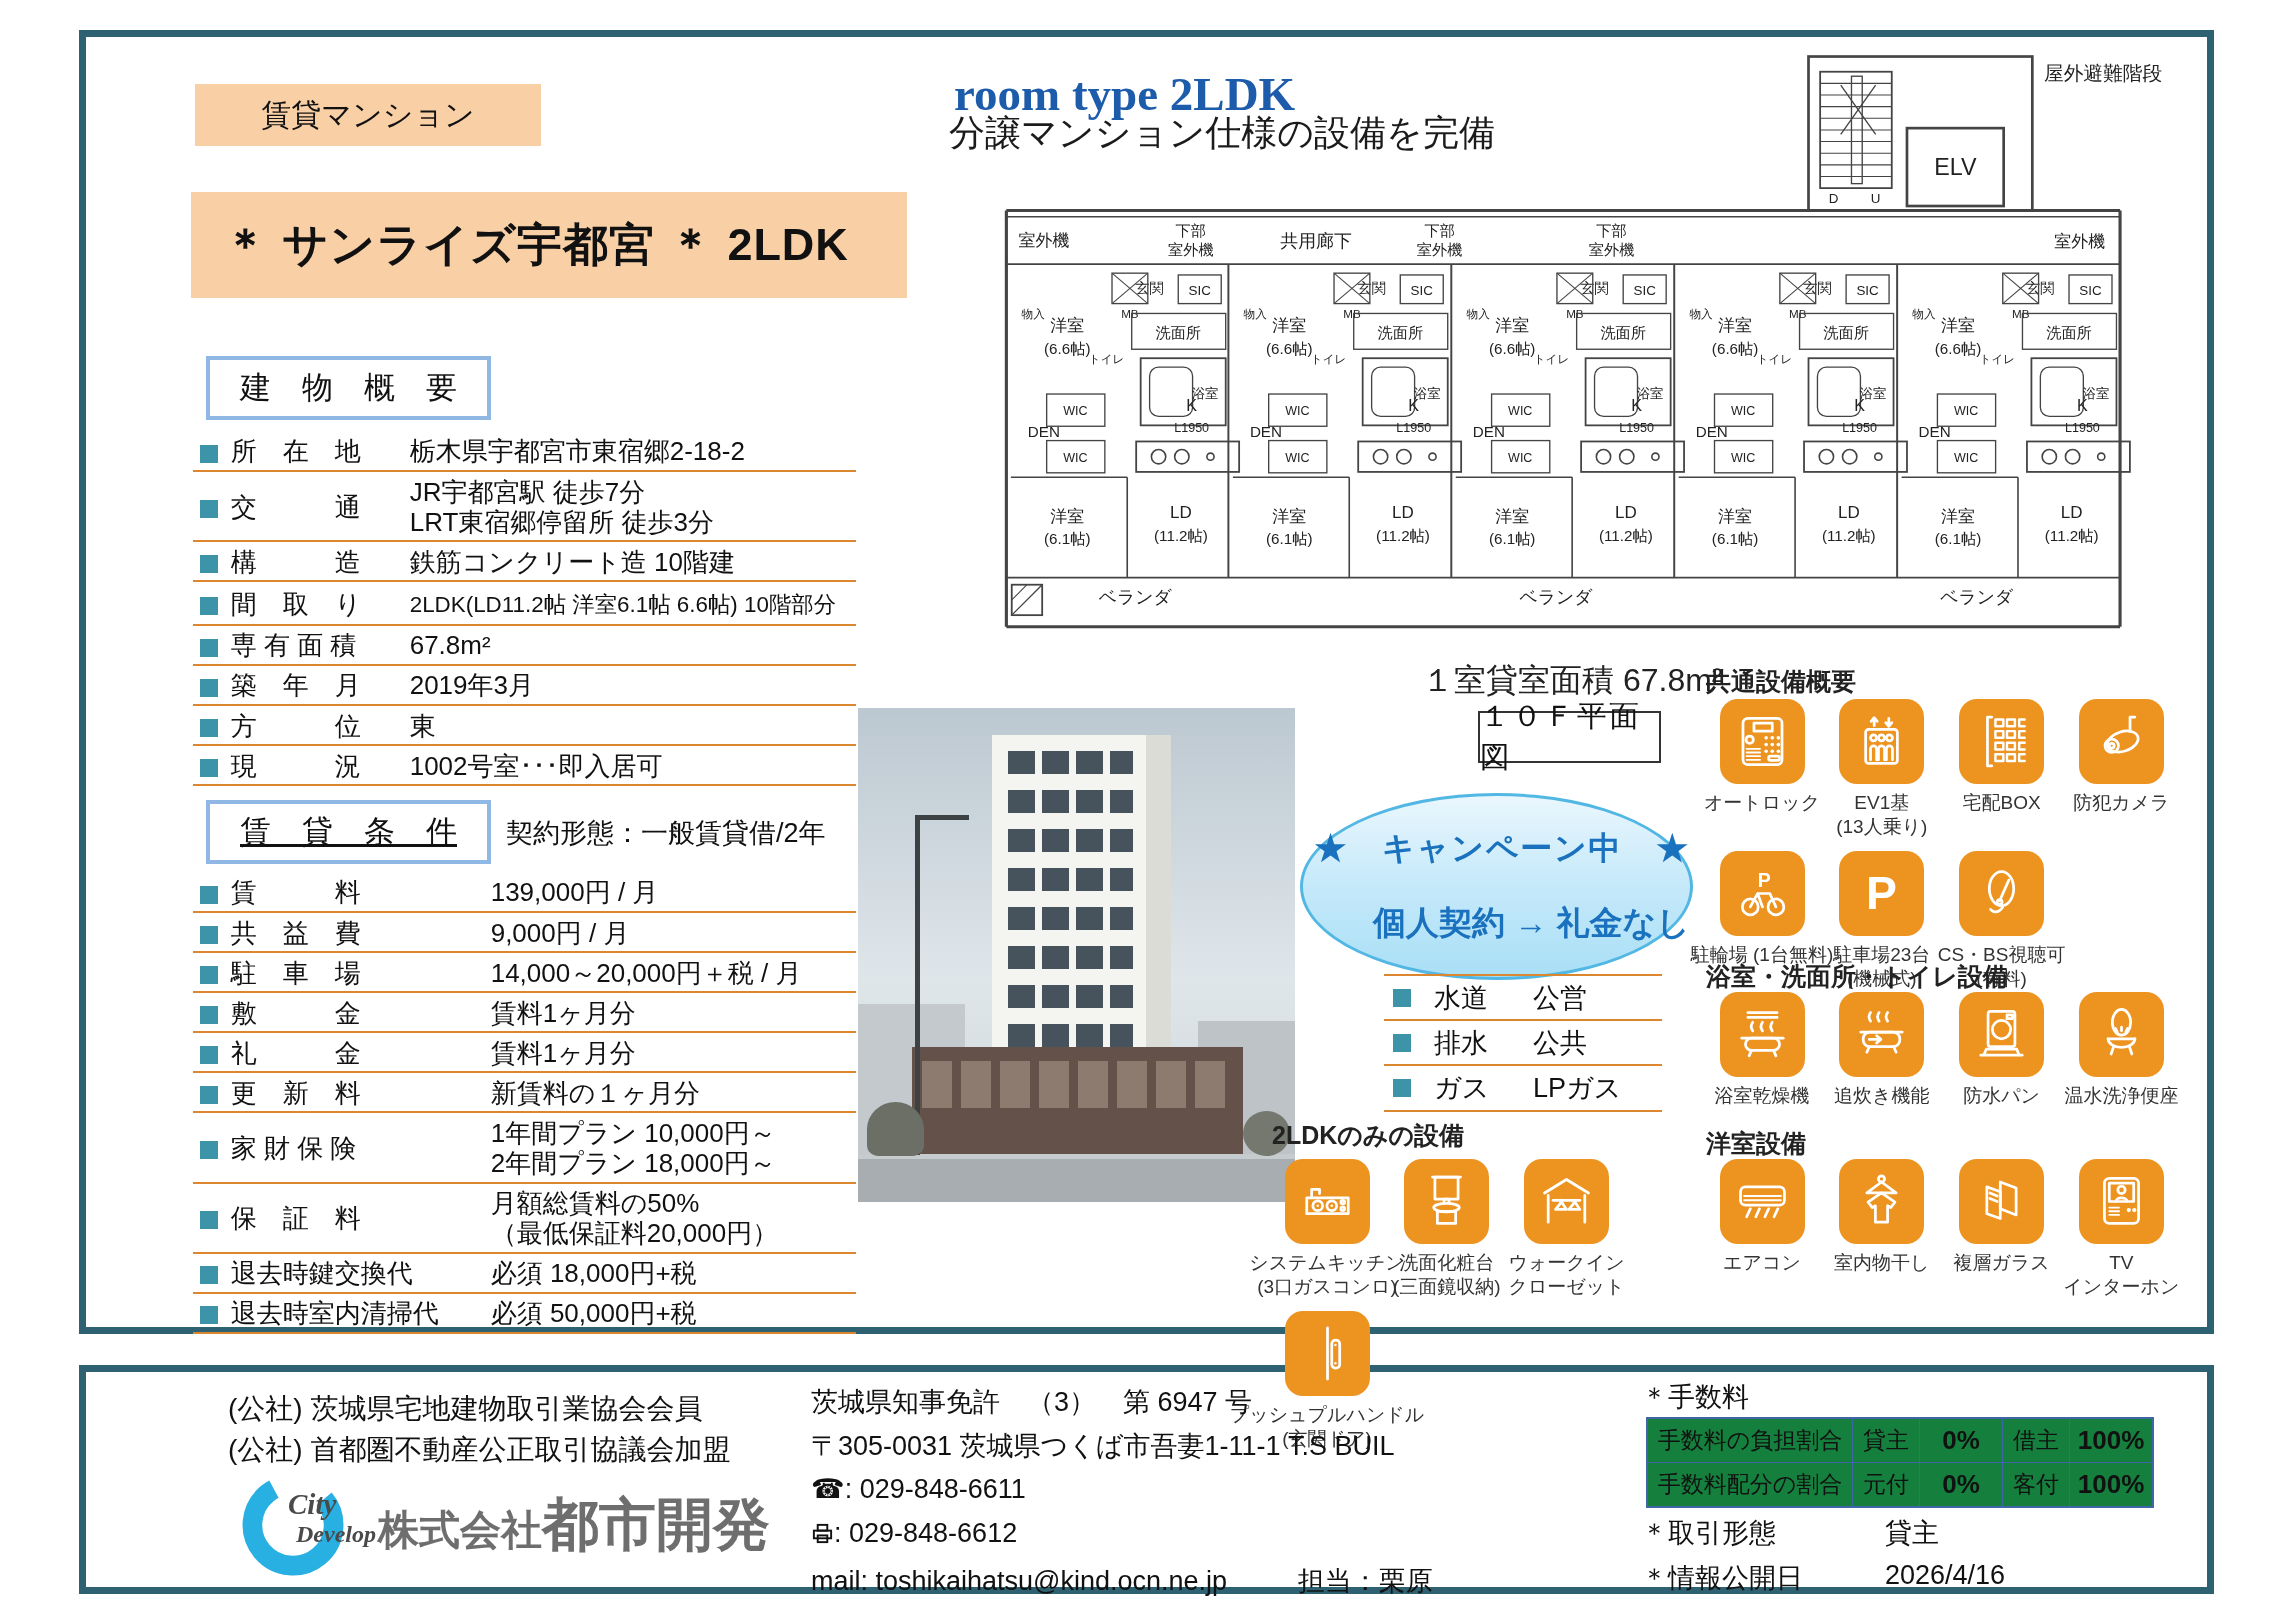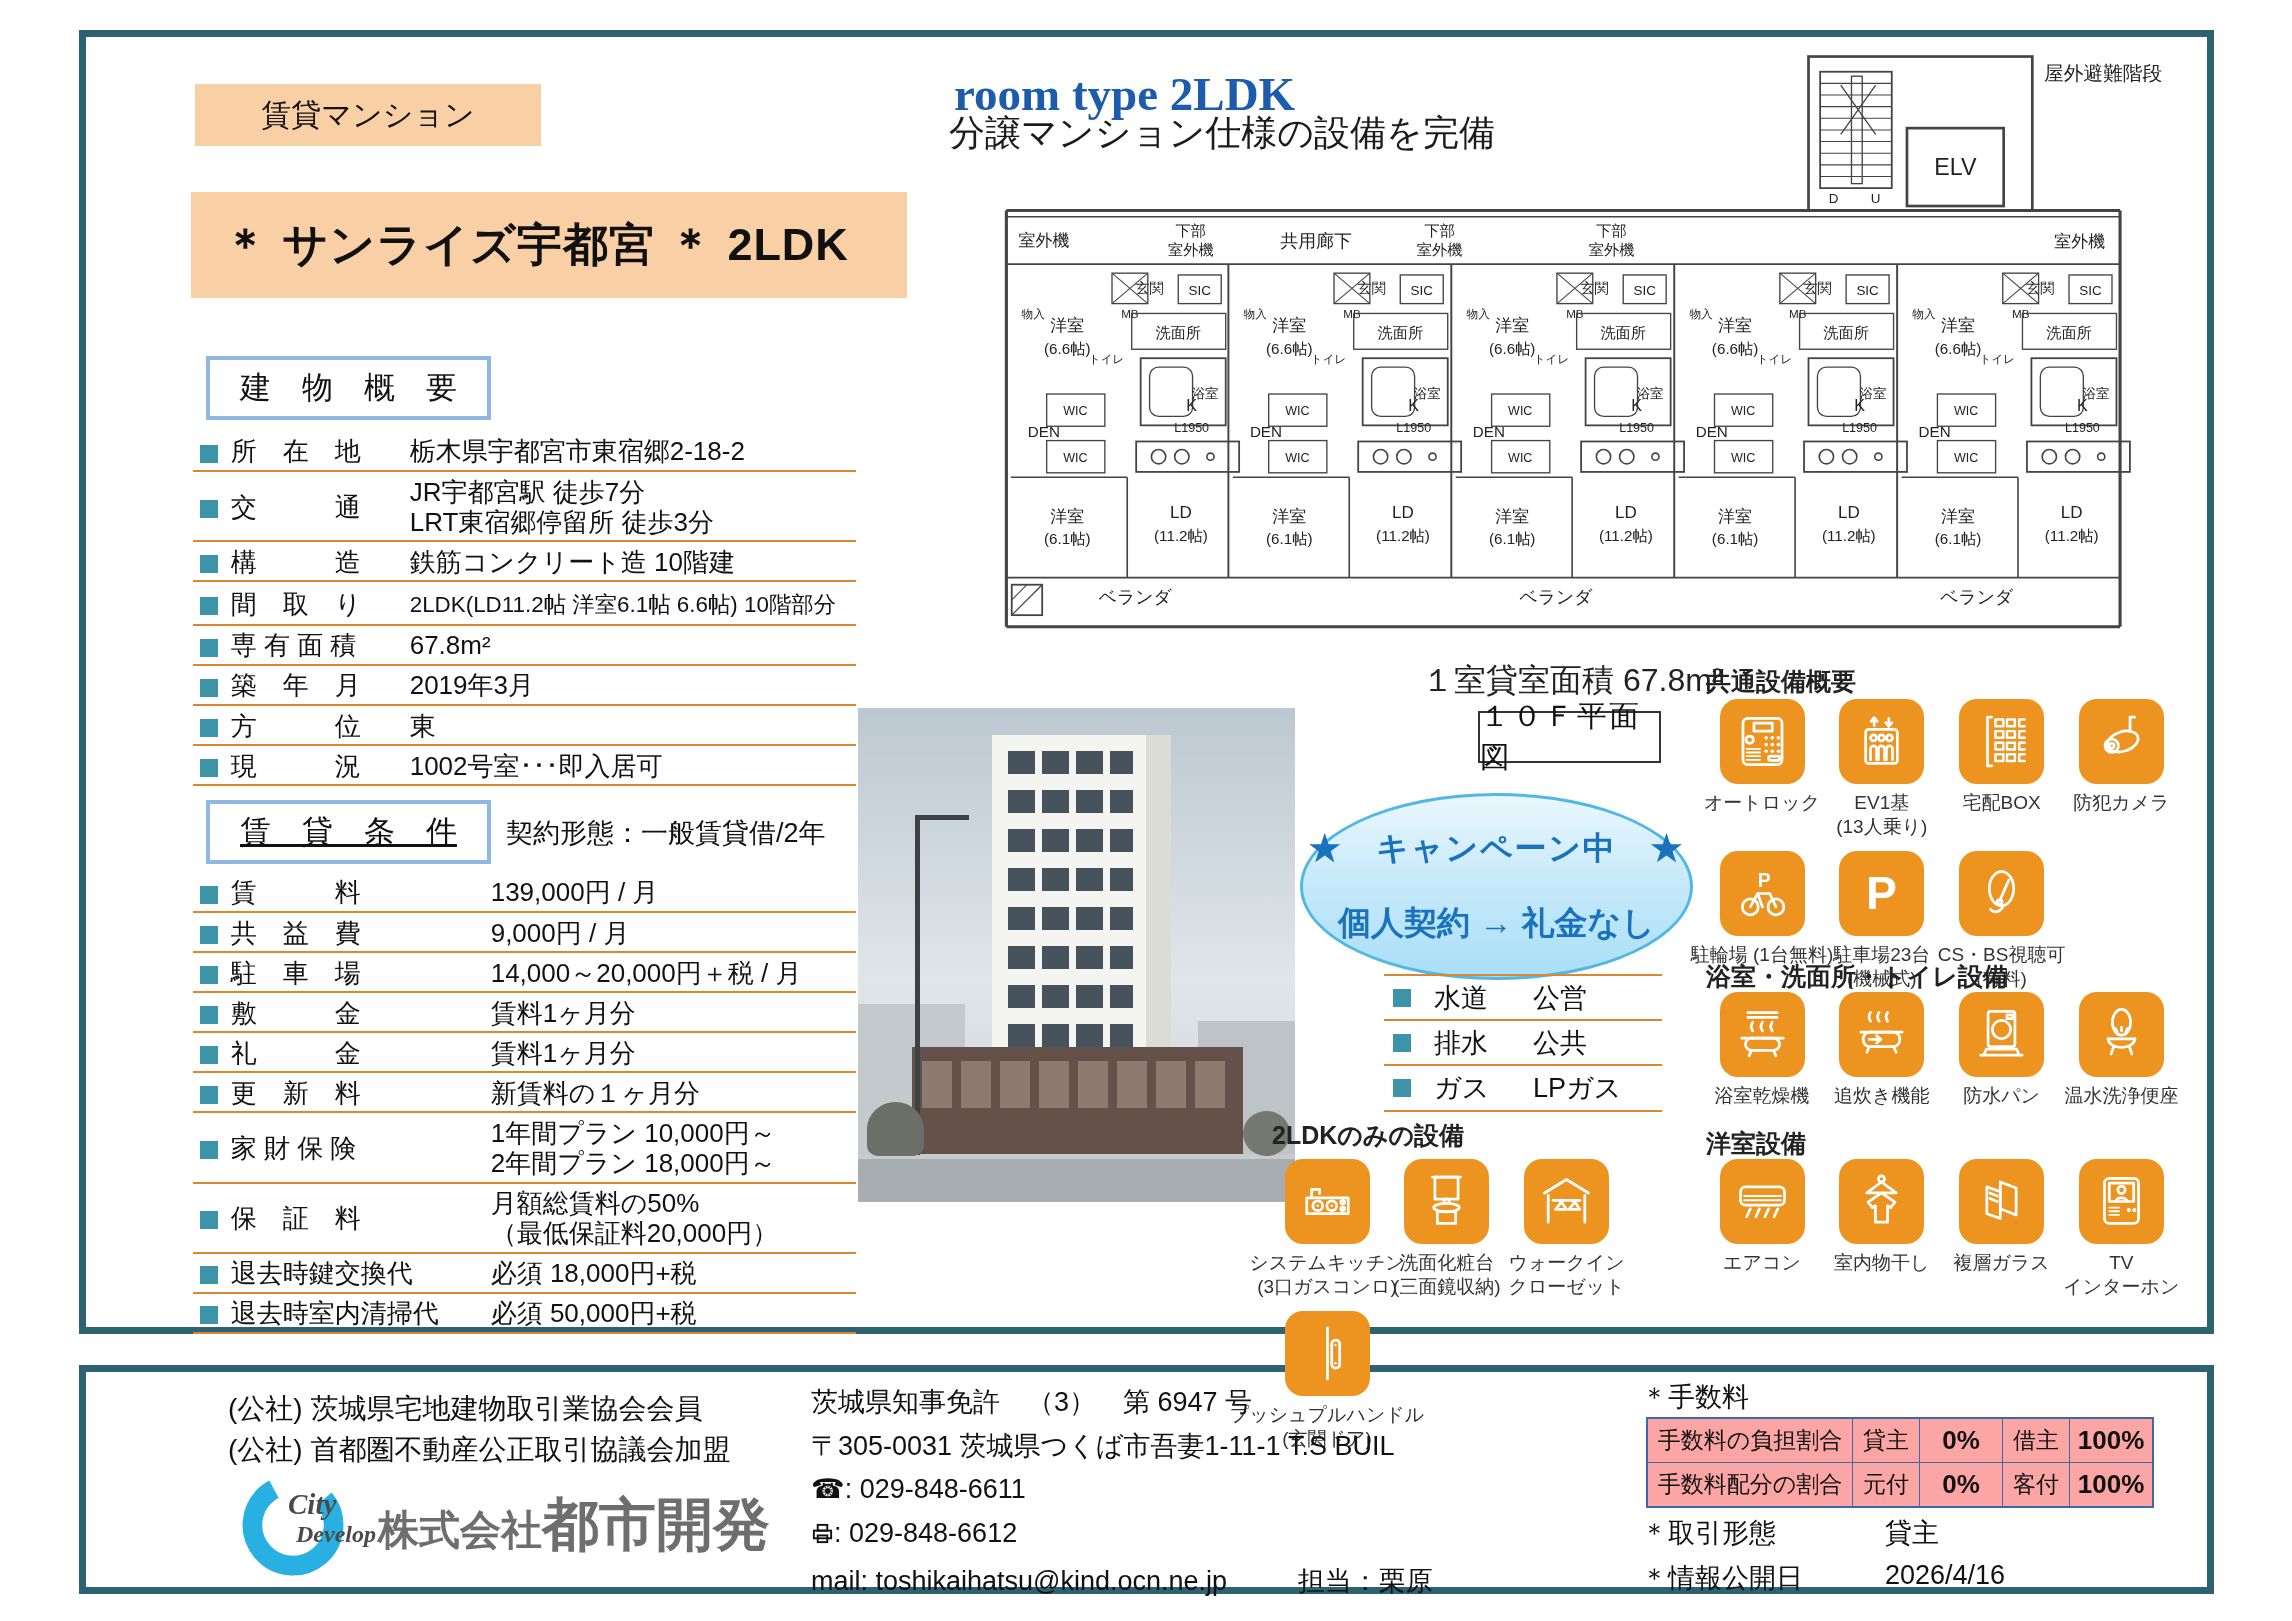--- a/index.html
+++ b/index.html
@@ -26,21 +26,21 @@
   
   #rt-title{left:954px;top:43px;font-family:"Liberation Serif", serif;font-weight:bold;font-size:47px;color:#1d5bab;margin-top:24px;}
   #rt-sub{left:949px;top:109px;font-family:"Liberation Serif", serif;font-size:36px;color:#1b1b1b;}
   
   #area-text{left:1422px;top:659px;font-size:32px;color:#222;}
   #floor-box{left:1478px;top:711px;width:179px;height:48px;border:2.7px solid #333;display:flex;align-items:center;justify-content:center;
              font-size:29.6px;letter-spacing:2.7px;}
   
   #campaign{left:1300px;top:793px;width:387px;height:181px;border:3.6px solid #52b7e3;border-radius:50%;
             background:linear-gradient(180deg,#eaf7fd 0%,#c8eafa 45%,#a9dff6 100%);
-            display:flex;flex-direction:column;align-items:center;justify-content:center;gap:30px;}
+            display:flex;flex-direction:column;align-items:flex-end;justify-content:center;gap:30px;}
   #campaign .l1{font-size:32px;font-weight:bold;color:#1a72be;letter-spacing:1.8px;}
   #campaign .l2{font-size:33px;font-weight:bold;color:#1a72be;}
   
   #utilities{left:1384px;top:974px;width:278px;border-top:2.7px solid #dd8630;}
   .u-row{display:flex;align-items:center;border-bottom:2.7px solid #dd8630;padding:3.6px 0;}
   .u-row .bullet{width:18px;height:18px;background:#3d93a8;margin:0 23px 0 9px;}
   .u-row .lab{width:99px;font-size:27px;}
   .u-row .val{font-size:27px;}
   
   .equip-title{font-size:25px;font-weight:bold;color:#222;}
@@ -48,21 +48,21 @@
   .equip-item{width:118px;margin:0 1.8px 12.5px 0;display:flex;flex-direction:column;align-items:center;}
   .equip-icon{width:85px;height:85px;background:#ec9320;border-radius:18px;display:flex;align-items:center;justify-content:center;}
   .equip-label{font-size:19px;color:#333;text-align:center;line-height:1.25;margin-top:7.2px;white-space:nowrap;}
   
   #photo{left:858px;top:708px;width:437px;height:494px;background:linear-gradient(180deg,#bcc8d1 0%,#dfe6ea 55%,#cdd4d8 100%);overflow:hidden;}
   .ph{position:absolute;}
   
   .foot-line{font-size:28px;color:#111;}
   .mid-line{font-size:27px;color:#111;}
   #company{font-weight:bold;color:#6e6e6e;}
-  .fee-table{border:2.7px solid #3f67a5;display:inline-block;background:#fca5a5;}
+  .fee-table{border:2.7px solid #3f67a5;display:inline-block;background:#15803d;}
   .fee-row{display:flex;}
   .fee-row + .fee-row{border-top:1.8px solid #3f67a5;}
   .fee-cell{border-left:1.8px solid #3f67a5;display:flex;align-items:center;justify-content:center;height:43px;font-size:23px;}
   .fee-cell:first-child{border-left:none;width:204px;}
   .fee-k{width:66px;}
   .fee-v{width:82px;font-weight:bold;font-size:26px;}
   .star-line{font-size:27px;}
   svg text{font-family:"Liberation Sans", sans-serif;}
 </style>
 </head>

